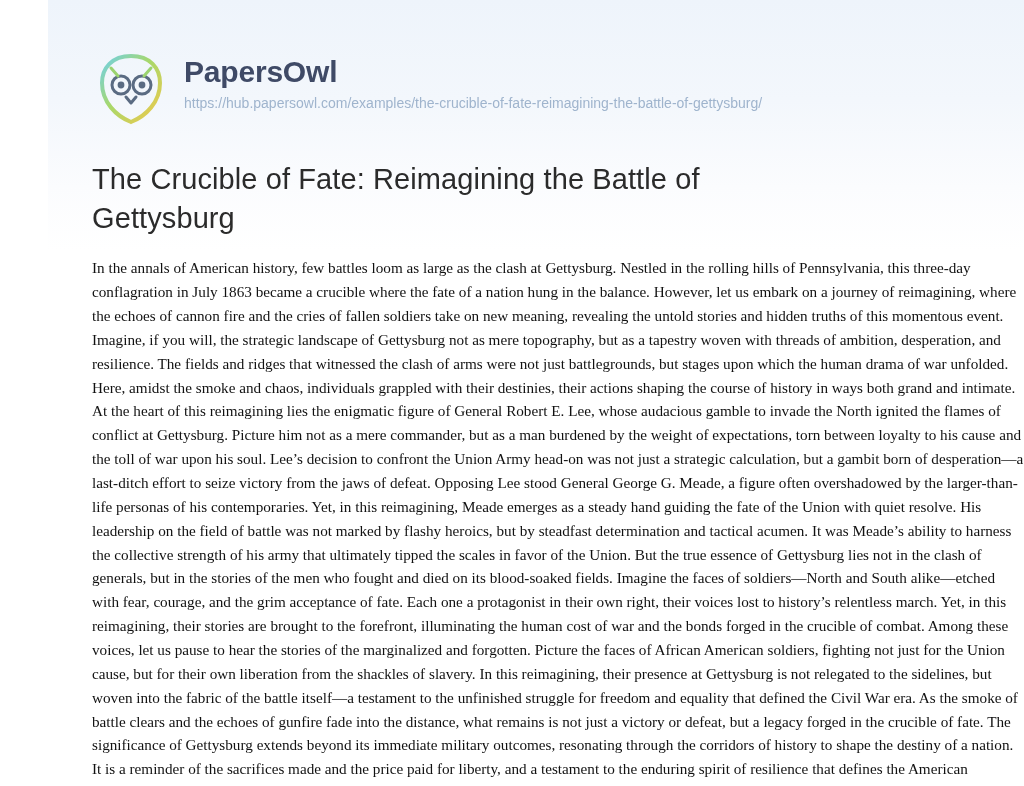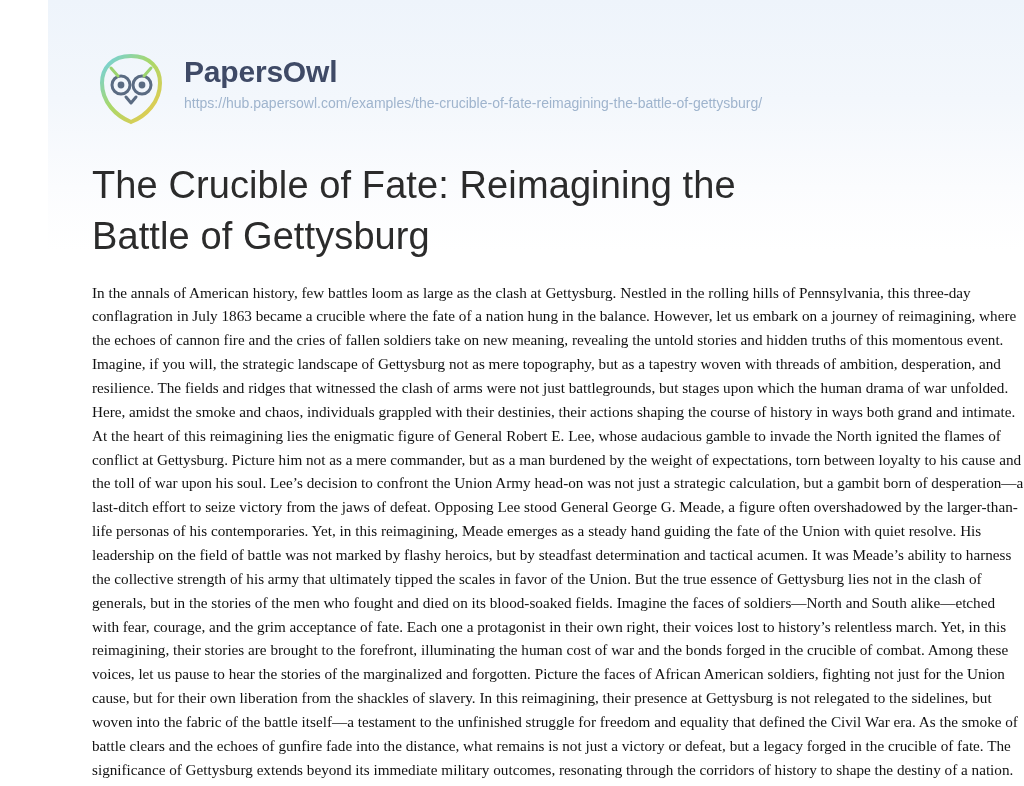--- a/index.html
+++ b/index.html
@@ -68,21 +68,21 @@
     margin-top: 6px;
     font-size: 14px;
     line-height: 1.32;
     color: #9fb4cd;
     word-break: break-word;
     max-width: 720px;
   }
   
   .doc-title {
     margin: 34px 0 0 0;
-    font-size: 38px;
+    font-size: 29px;
     font-weight: normal;
     line-height: 1.35;
     color: #2b2b2b;
     max-width: 700px;
     letter-spacing: 0.1px;
   }
   
   .doc-body {
     margin-top: 18px;
     font-family: "Liberation Serif", serif;

